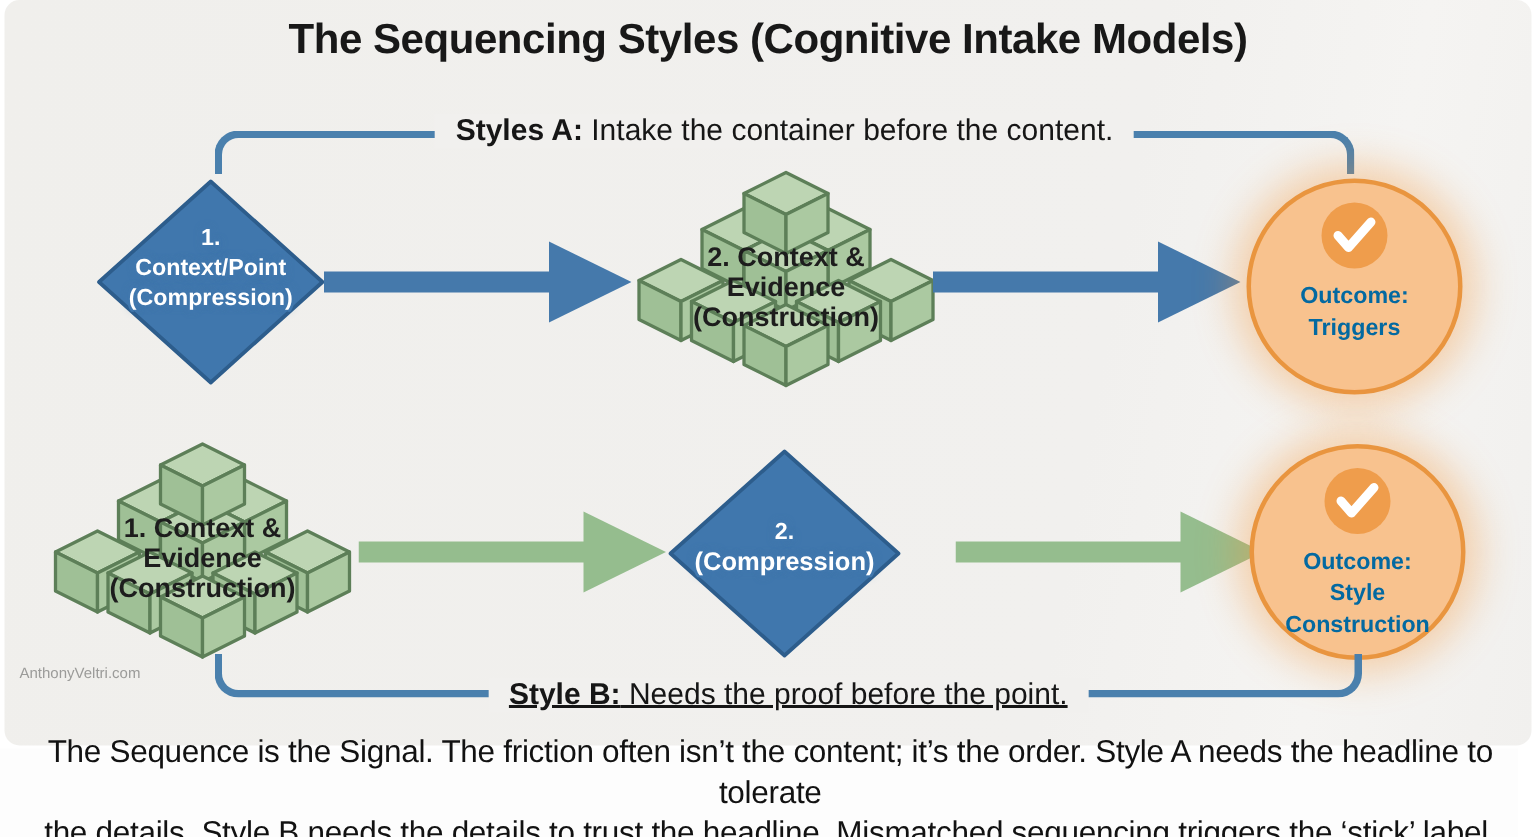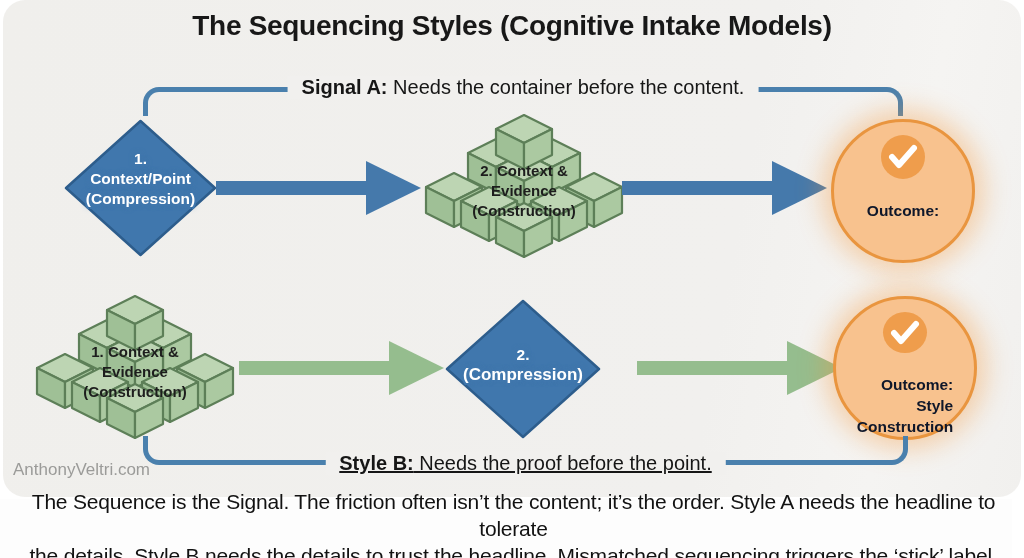--- a/index.html
+++ b/index.html
@@ -8,21 +8,21 @@
     font-family: "Liberation Sans", sans-serif;
     background: #ffffff;
     position: relative;
   }
 
   
   .panel {
     position: absolute;
     left: 3px; top: 0; width: 1018px; height: 497px;
     background: linear-gradient(100deg, #f0efec 0%, #f1f0ee 70%, #f5f4f2 86%, #f1f0ee 100%);
-    border-radius: 22px;
+    border-radius: 10px;
   }
 
   .title {
     position: absolute;
     left: 0; top: 10px; width: 100%;
     text-align: center;
     font-size: 28px;
     font-weight: bold;
     color: #181818;
     letter-spacing: -0.3px;
@@ -69,21 +69,21 @@
 
   .diamond-text {
     font-size: 15.5px; font-weight: bold; color: #ffffff;
     line-height: 20px;
     text-shadow: -1.5px -1.5px 0 #4077ad, 1.5px -1.5px 0 #4077ad,
                  -1.5px 1.5px 0 #4077ad, 1.5px 1.5px 0 #4077ad,
                  0 0 6px rgba(64,119,173,0.9);
     white-space: nowrap;
   }
   .pyramid-text {
-    font-size: 15px; font-weight: bold; color: #1d1d1d;
+    font-size: 18px; font-weight: bold; color: #1d1d1d;
     line-height: 20px;
     white-space: nowrap;
   }
 
   .outcome-circle {
     position: absolute;
     width: 144px; height: 144px;
     border-radius: 50%;
     background: #f8c28e;
     border: 3px solid #e9953f;
@@ -93,30 +93,29 @@
     text-align: center;
   }
   .check-badge {
     margin-top: 13px;
     width: 44px; height: 44px;
     border-radius: 50%;
     background: #ef9d4c;
     display: flex; align-items: center; justify-content: center;
   }
   .outcome-text {
-    margin-top: 21px;
-    font-size: 15.5px; font-weight: bold; color: #0f172a;
+    margin-top: 8px;
+    font-size: 15.5px; font-weight: bold; color: #0369a1;
     line-height: 21px;
-    text-align: right;
   }
 
   .watermark {
     position: absolute;
-    left: 10px; top: 460px;
-    font-size: 17px;
+    left: 10px; top: 444px;
+    font-size: 10px;
     color: #9b9b99;
   }
 
   
   .caption {
     position: absolute;
     left: 0; top: 499px; width: 1012px; height: 59px;
     background: #fdfdfd;
     display: flex; flex-direction: column;
     align-items: center; justify-content: center;
@@ -143,21 +142,21 @@
       <polygon points="150,1 205,28 150,55"></polygon>
     </g>
   </defs>
 </svg>
 
 <div class="panel">
 
   <div class="title">The Sequencing Styles (Cognitive Intake Models)</div>
 
   <div class="bracket-a">
-    <div class="bracket-label"><b>Signal A:</b><span> Needs the container before the content.</span></div>
+    <div class="bracket-label"><b>Styles A:</b><span> Intake the container before the content.</span></div>
   </div>
 
   <div class="node" style="left:60px; top:118px; width:155px; height:140px;">
     <svg width="155" height="140" viewBox="0 0 155 140">
       <polygon points="77.5,3 152,70 77.5,137 3,70" fill="#4077ad" stroke="#2d5d8c" stroke-width="2.5" stroke-linejoin="round"></polygon>
     </svg>
     <div class="overlay-text" style="padding-bottom:18px;">
       <div class="diamond-text">1.</div>
       <div class="diamond-text">Context/Point</div>
       <div class="diamond-text">(Compression)</div>
@@ -192,20 +191,21 @@
   </svg>
 
   <div class="outcome-circle" style="left:828px; top:119px;">
     <div class="check-badge">
       <svg width="30" height="26" viewBox="0 0 30 26">
           <path d="M4 13 L11 21 L26 4" fill="none" stroke="#ffffff" stroke-width="6" stroke-linecap="round" stroke-linejoin="round"></path>
         </svg>
     </div>
     <div class="outcome-text">
       <div>Outcome:</div>
+      <div>Triggers</div>
     </div>
   </div>
 
   <div class="node" style="left:32px; top:293px; width:200px; height:150px;">
     <svg width="200" height="150" viewBox="0 0 200 150">
       <use href="#cube" x="43" y="26"></use>
         <use href="#cube" x="99" y="26"></use>
       <use href="#cube" x="71" y="40"></use>
         <use href="#cube" x="71" y="2"></use>
       <use href="#cube" x="1" y="60"></use>

